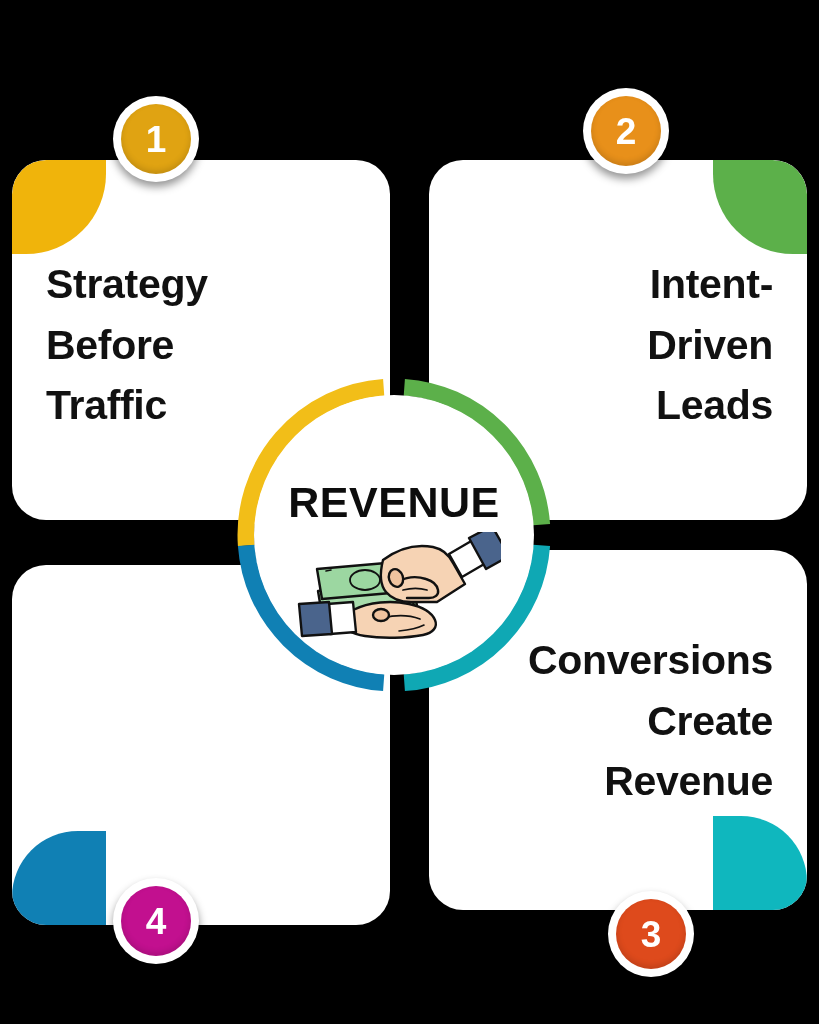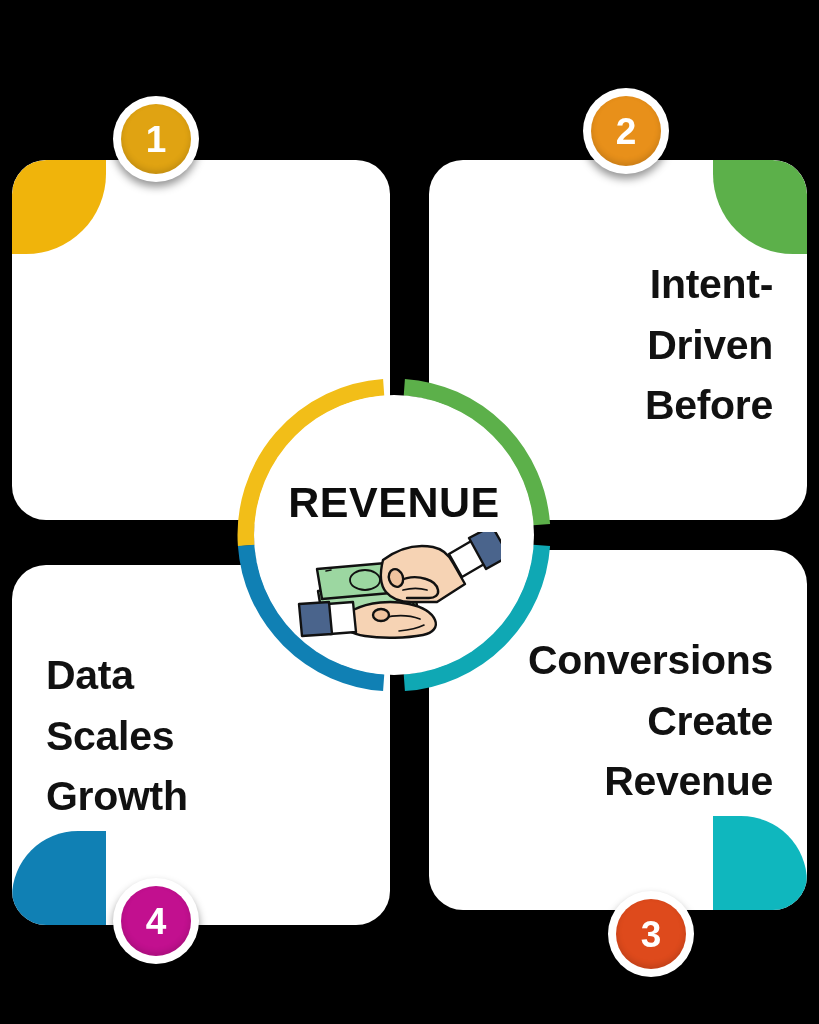--- a/index.html
+++ b/index.html
@@ -69,34 +69,34 @@
   }
   #money{margin-top:8px;width:214px;height:116px;}
 </style>
 </head>
 <body>
 
 <div id="stage">
 
   <div class="card tl">
     <div class="leaf tl" style="background:#F0B40B"></div>
+    <div class="ctext left">Strategy
+Before
+Traffic</div>
   </div>
 
   <div class="card tr">
     <div class="leaf tr" style="background:#5CB04A"></div>
     <div class="ctext right">Intent-
 Driven
-Before</div>
+Leads</div>
   </div>
 
   <div class="card bl">
     <div class="leaf bl" style="background:#1080B4"></div>
-    <div class="ctext left">Data
-Scales
-Growth</div>
   </div>
 
   <div class="card br">
     <div class="leaf br" style="background:#0FB7BE"></div>
     <div class="ctext right">Conversions
 Create
 Revenue</div>
   </div>
 
   <div class="badge b1">

